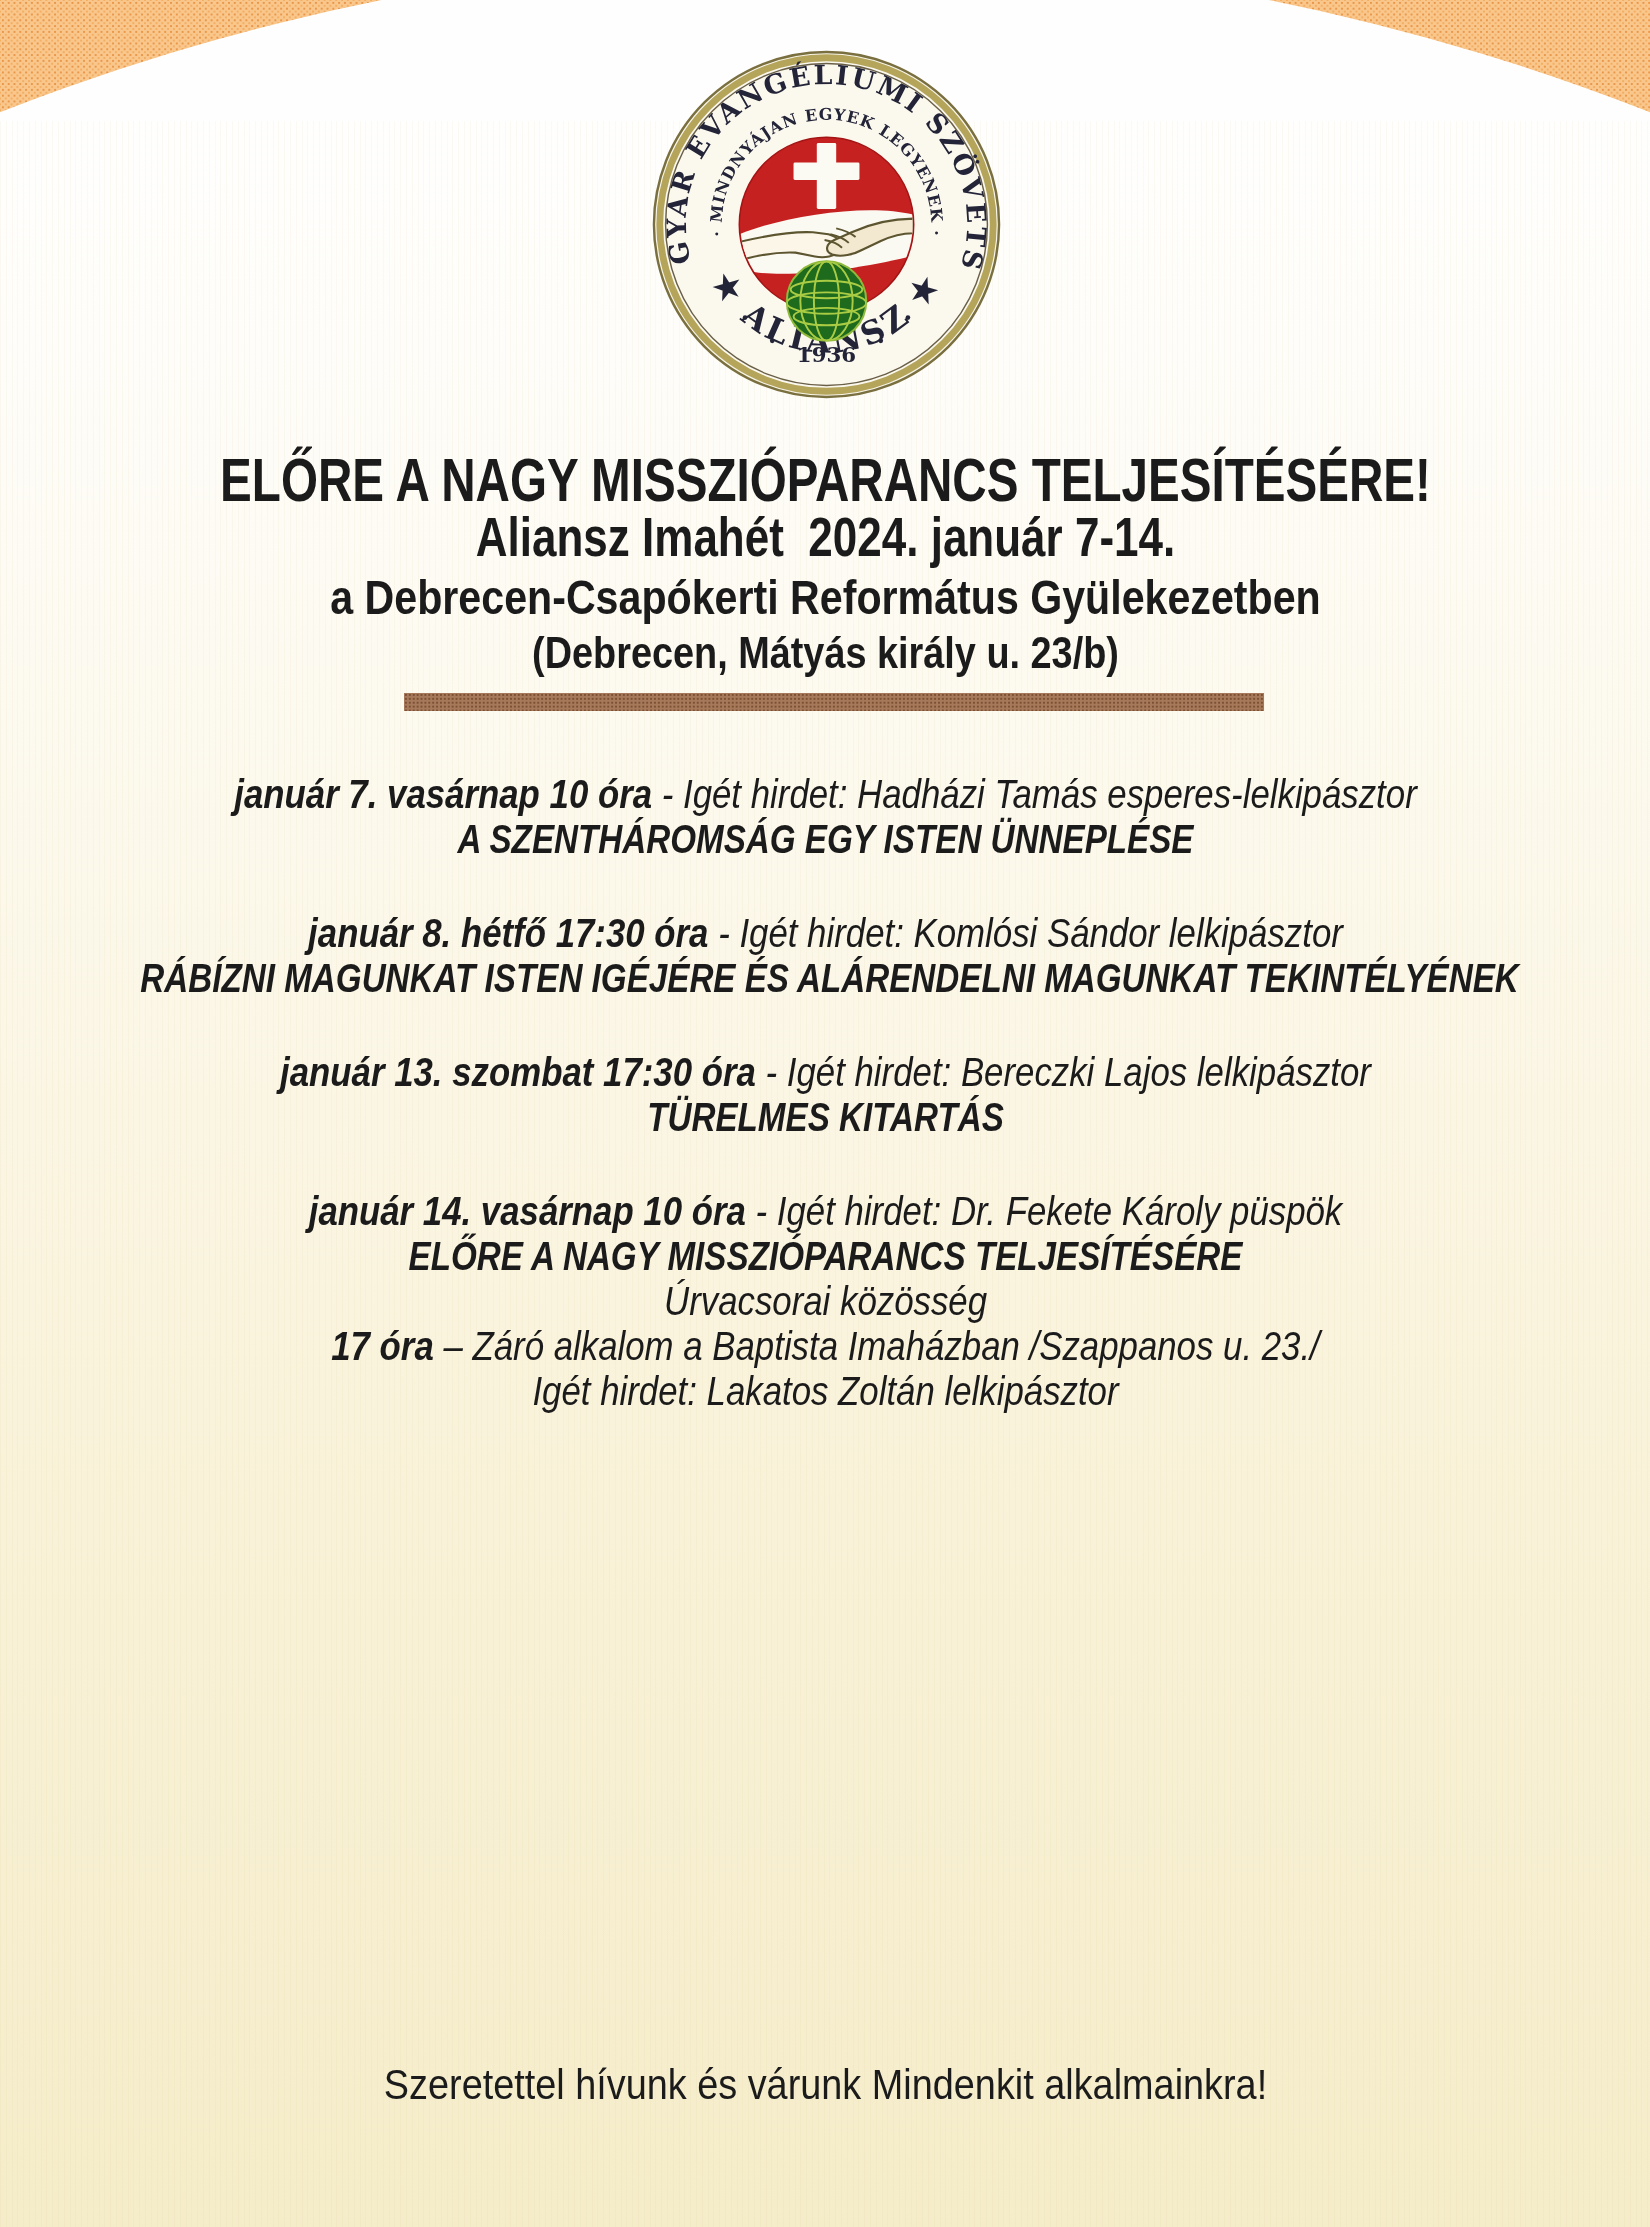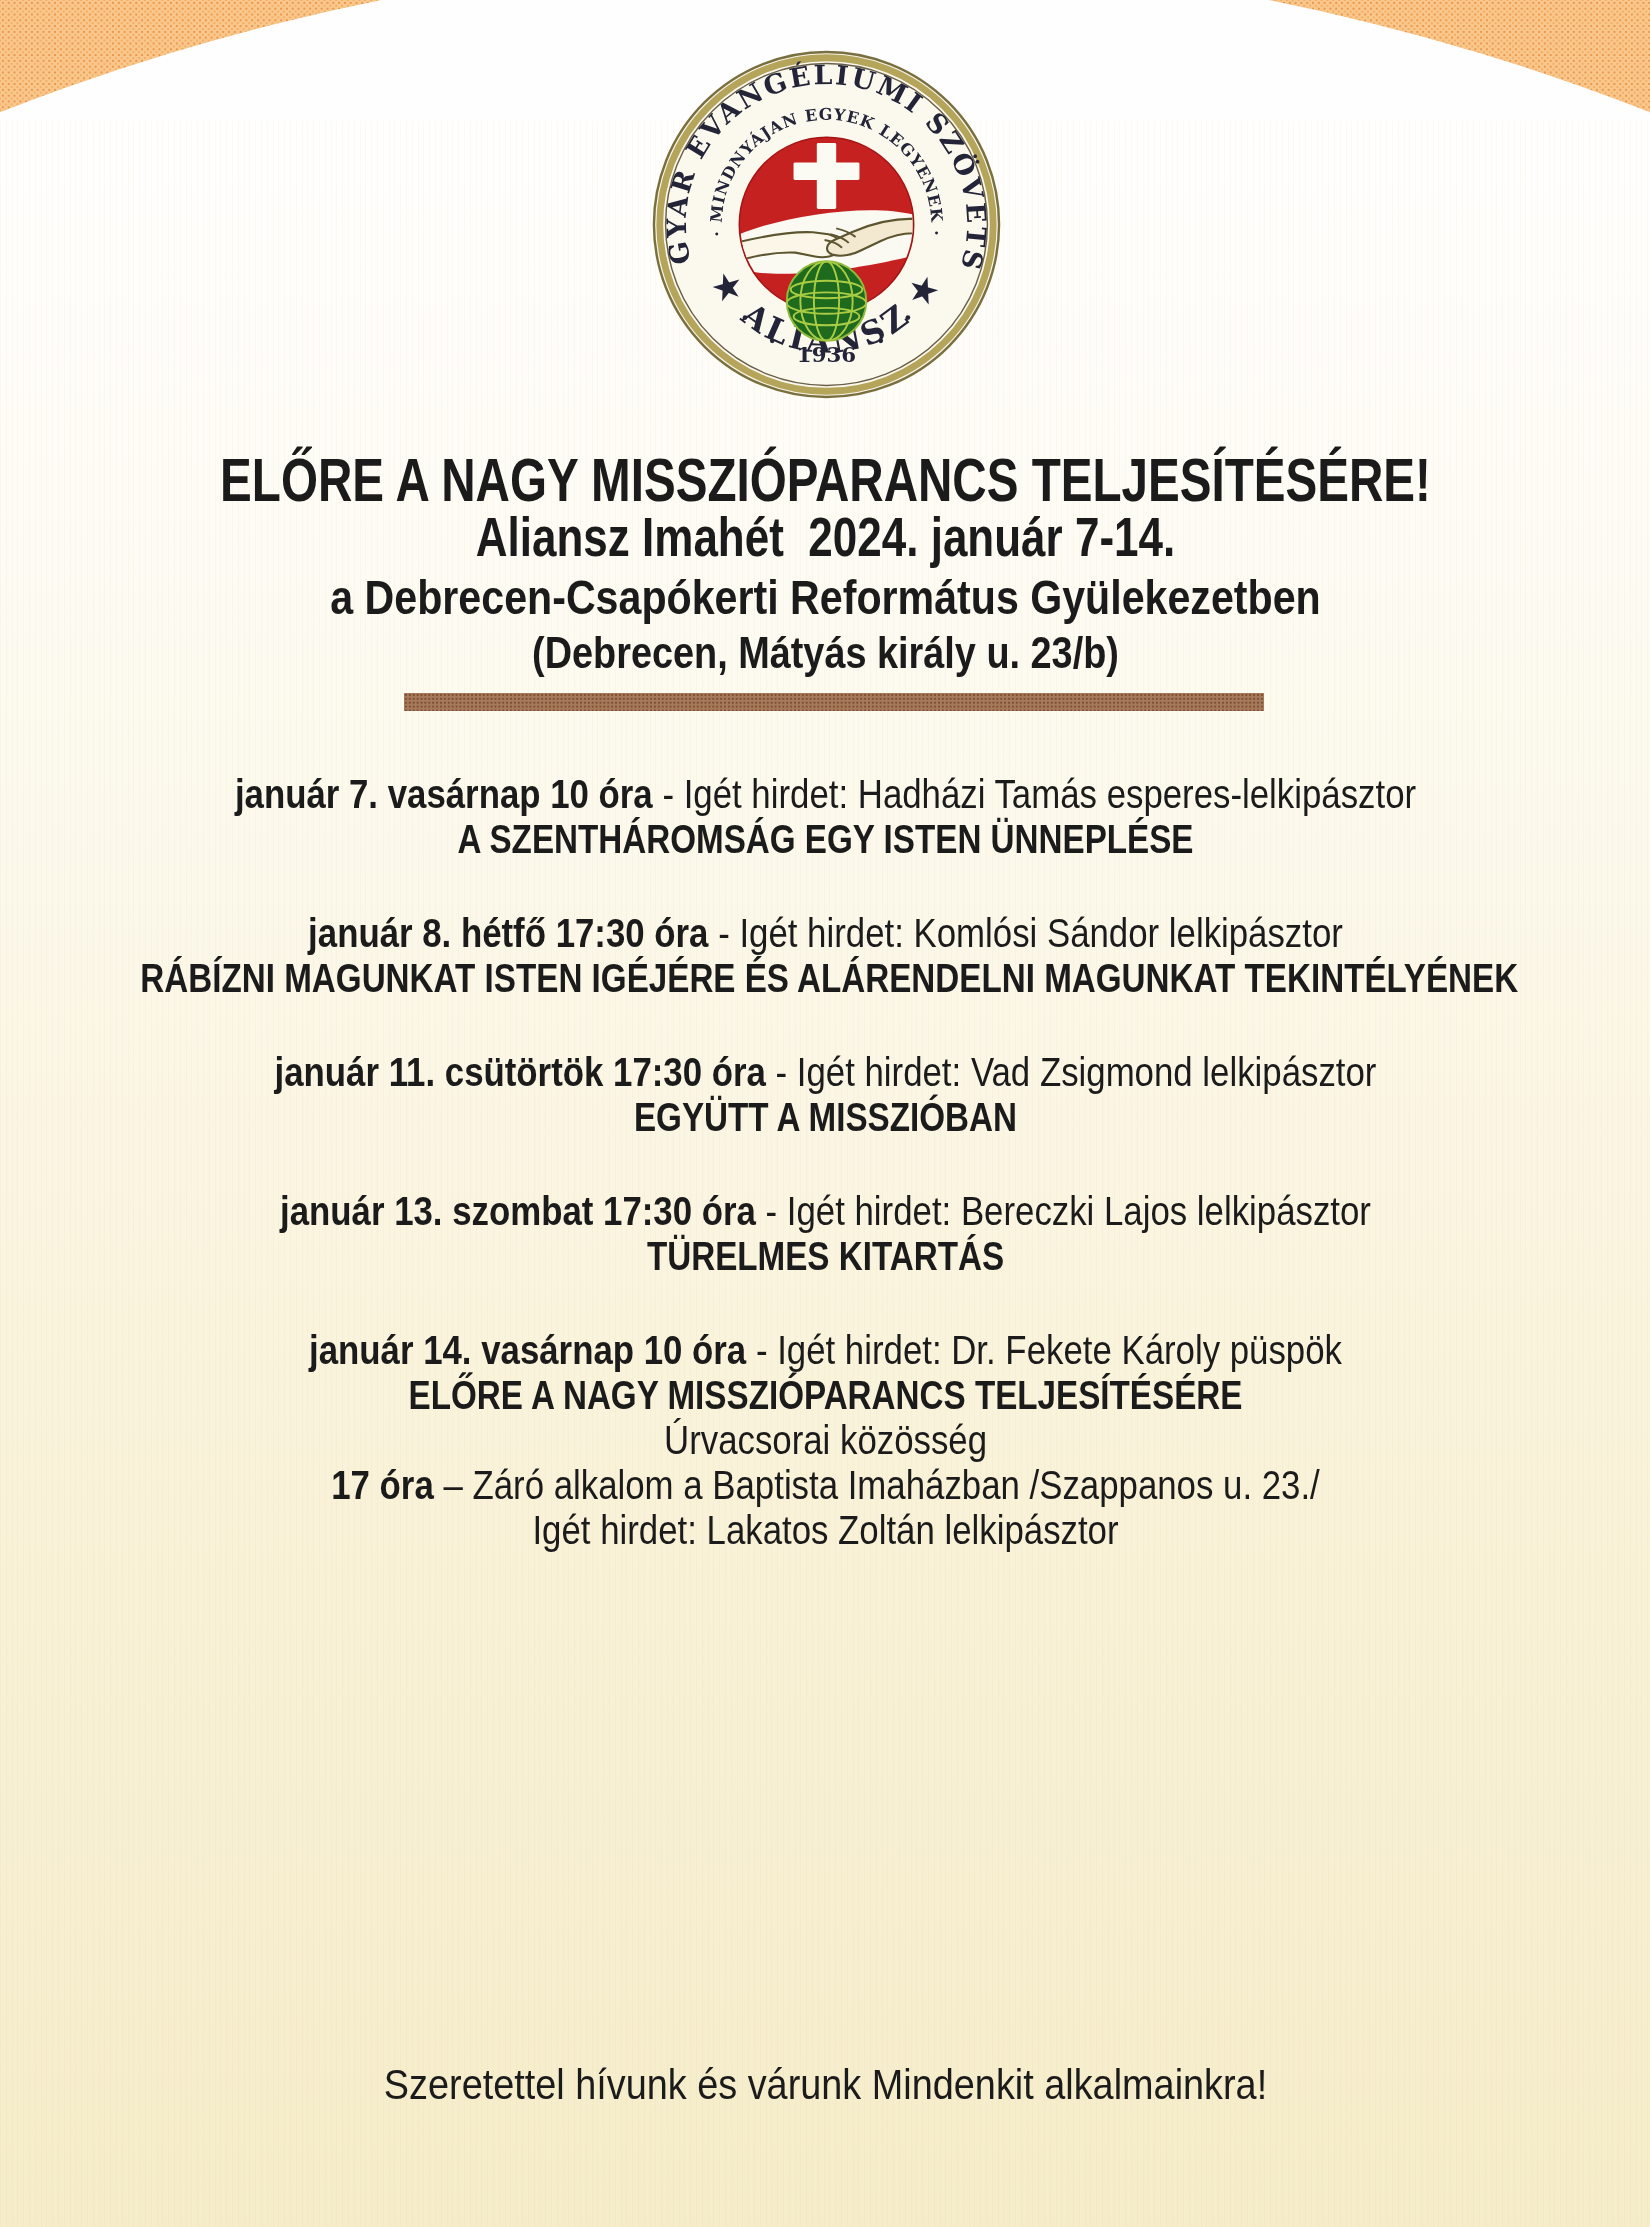--- a/index.html
+++ b/index.html
@@ -40,21 +40,21 @@
   .venue    {top:571px;font-size:49px;line-height:52px;font-weight:700;transform:scaleX(.84);}
   .address  {top:629px;font-size:44px;line-height:47px;font-weight:700;transform:scaleX(.86);}
   .divider{
     position:absolute;top:693px;left:404px;width:860px;height:17.5px;
     background-color:#a5795a;
     background-image:radial-gradient(circle,#7d5034 1px, rgba(0,0,0,0) 1.2px);
     background-size:3.9px 3.9px;
   }
   
   .schedule{position:absolute;top:772px;left:0;width:100%;}
-  .entry{margin:0 0 49px 0;}
+  .entry{margin:0 0 49px 0;font-style:italic;}
   .line{height:45px;line-height:45px;font-size:40px;text-align:center;white-space:nowrap;transform:scaleX(.87);}
   .line .d{font-weight:700;}
   .date-regular .d{font-weight:400;}
   .theme{font-weight:700;transform:scaleX(.83);}
   .theme-regular{font-weight:400;}
   .footer-line{top:2061px;font-size:43px;line-height:47px;font-weight:400;transform:scaleX(.88);}
 </style>
 </head>
 <body>
 
@@ -134,24 +134,20 @@
       <div class="line theme">A SZENTHÁROMSÁG EGY ISTEN ÜNNEPLÉSE</div>
     </div>
 
     <div class="entry">
       <div class="line"><span class="d">január 8. hétfő 17:30 óra</span><span> - </span><span>Igét hirdet: Komlósi Sándor lelkipásztor</span></div>
       <div class="line theme">RÁBÍZNI MAGUNKAT ISTEN IGÉJÉRE ÉS ALÁRENDELNI MAGUNKAT TEKINTÉLYÉNEK</div>
     </div>
 
 
 
-    <div class="entry">
-      <div class="line"><span class="d">január 11. csütörtök 17:30 óra</span><span> - </span><span>Igét hirdet: Vad Zsigmond lelkipásztor</span></div>
-      <div class="line theme">EGYÜTT A MISSZIÓBAN</div>
-    </div>
 
 
     <div class="entry">
       <div class="line"><span class="d">január 13. szombat 17:30 óra</span><span> - </span><span>Igét hirdet: Bereczki Lajos lelkipásztor</span></div>
       <div class="line theme">TÜRELMES KITARTÁS</div>
     </div>
 
     <div class="entry">
       <div class="line"><span class="d">január 14. vasárnap 10 óra</span><span> - </span><span>Igét hirdet: Dr. Fekete Károly püspök</span></div>
       <div class="line theme">ELŐRE A NAGY MISSZIÓPARANCS TELJESÍTÉSÉRE</div>

